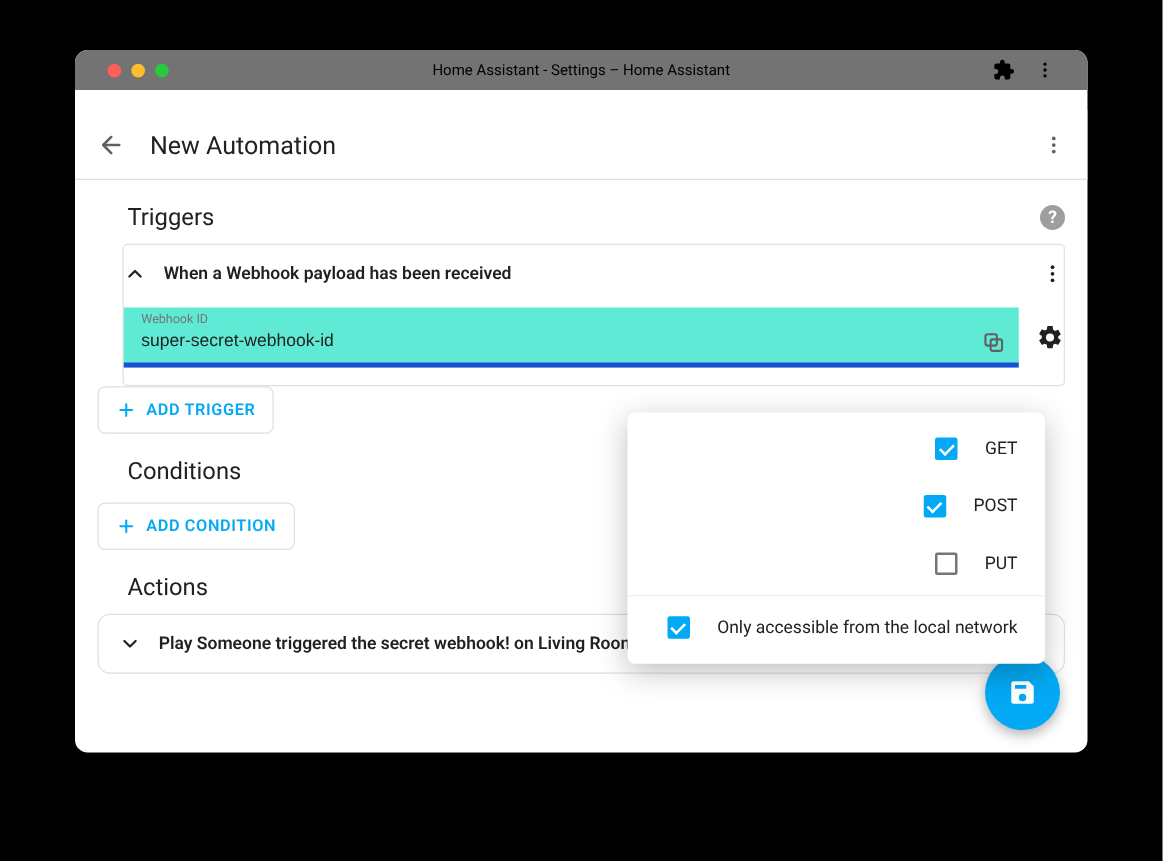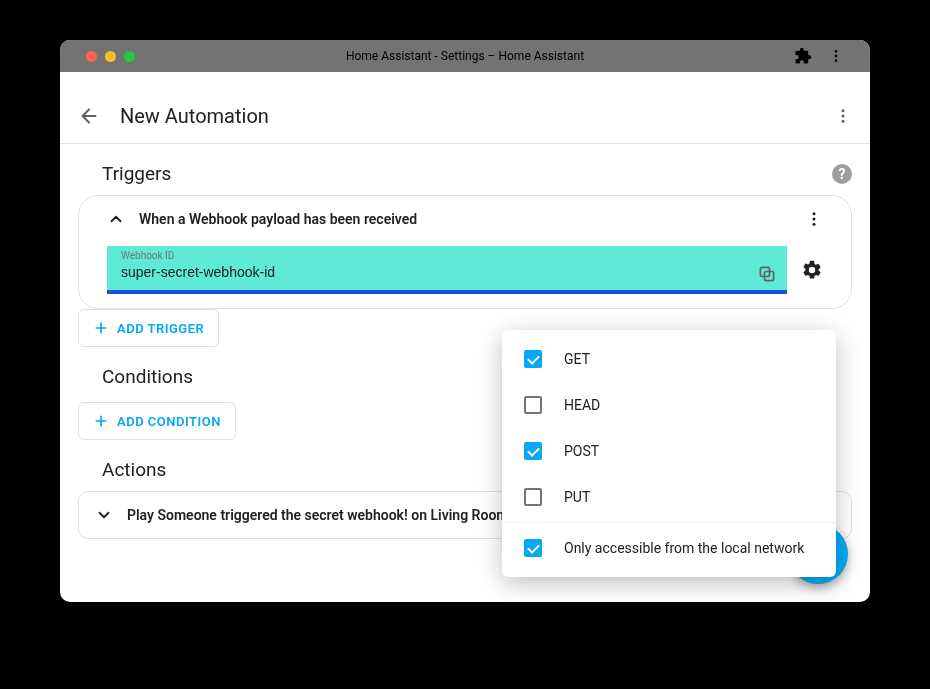--- a/index.html
+++ b/index.html
@@ -69,23 +69,24 @@
     margin-bottom:10px; margin-top:6px;margin-left:24px;
   }
   .section-head h2 { font-size:19px; font-weight:400; color:#212121; }
   .section-head .spacer{flex:1;}
   .help-circle {
     width:20px;height:20px;border-radius:50%;
     background:#9e9e9e;color:#fff;font-size:14px;font-weight:700;
     display:flex;align-items:center;justify-content:center;
   }
   .card {
-    border:1px solid #e0e0e0; border-radius:20px;
-    padding:14px 28px;
+    border:1px solid #e0e0e0; border-radius:4px;
+    padding:14px 0;
     background:#fff;
+    margin-left:20px;
   }
   .trigger-head {
     display:flex; align-items:center; gap:14px;
   }
   .trigger-head .title { font-weight:600; font-size:14px; color:#212121; flex:1;}
   .field-row {
     display:flex; align-items:center; gap:14px; margin-top:18px;
   }
   .textfield {
     flex:1;
@@ -125,20 +126,21 @@
     border-radius:6px;
     box-shadow:0 6px 24px rgba(0,0,0,0.25);
     padding: 6px 0;
     z-index:50;
   }
   .popup-item {
     display:flex; align-items:center; gap:22px;
     padding:14px 22px;
     font-size:14px; color:#212121;
     cursor:pointer;
+    justify-content:flex-end;
   }
   .popup-divider { height:1px; background:#eee; margin:2px 0;}
   .checkbox {
     width:18px; height:18px; border:2px solid #757575; border-radius:2px;
     display:flex; align-items:center; justify-content:center;
     flex-shrink:0;
   }
   .checkbox.checked { background:#03a9f4; border-color:#03a9f4; }
   .checkbox.checked::after {
     content:''; width:5px; height:9px;
@@ -282,24 +284,20 @@
     </div>
 
   </div>
 
   <div class="popup">
     <div class="popup-item">
       <div class="checkbox checked"></div>
       <span>GET</span>
     </div>
     <div class="popup-item">
-      <div class="checkbox"></div>
-      <span>HEAD</span>
-    </div>
-    <div class="popup-item">
       <div class="checkbox checked"></div>
       <span>POST</span>
     </div>
     <div class="popup-item">
       <div class="checkbox"></div>
       <span>PUT</span>
     </div>
     <div class="popup-divider"></div>
     <div class="popup-item">
       <div class="checkbox checked"></div>

